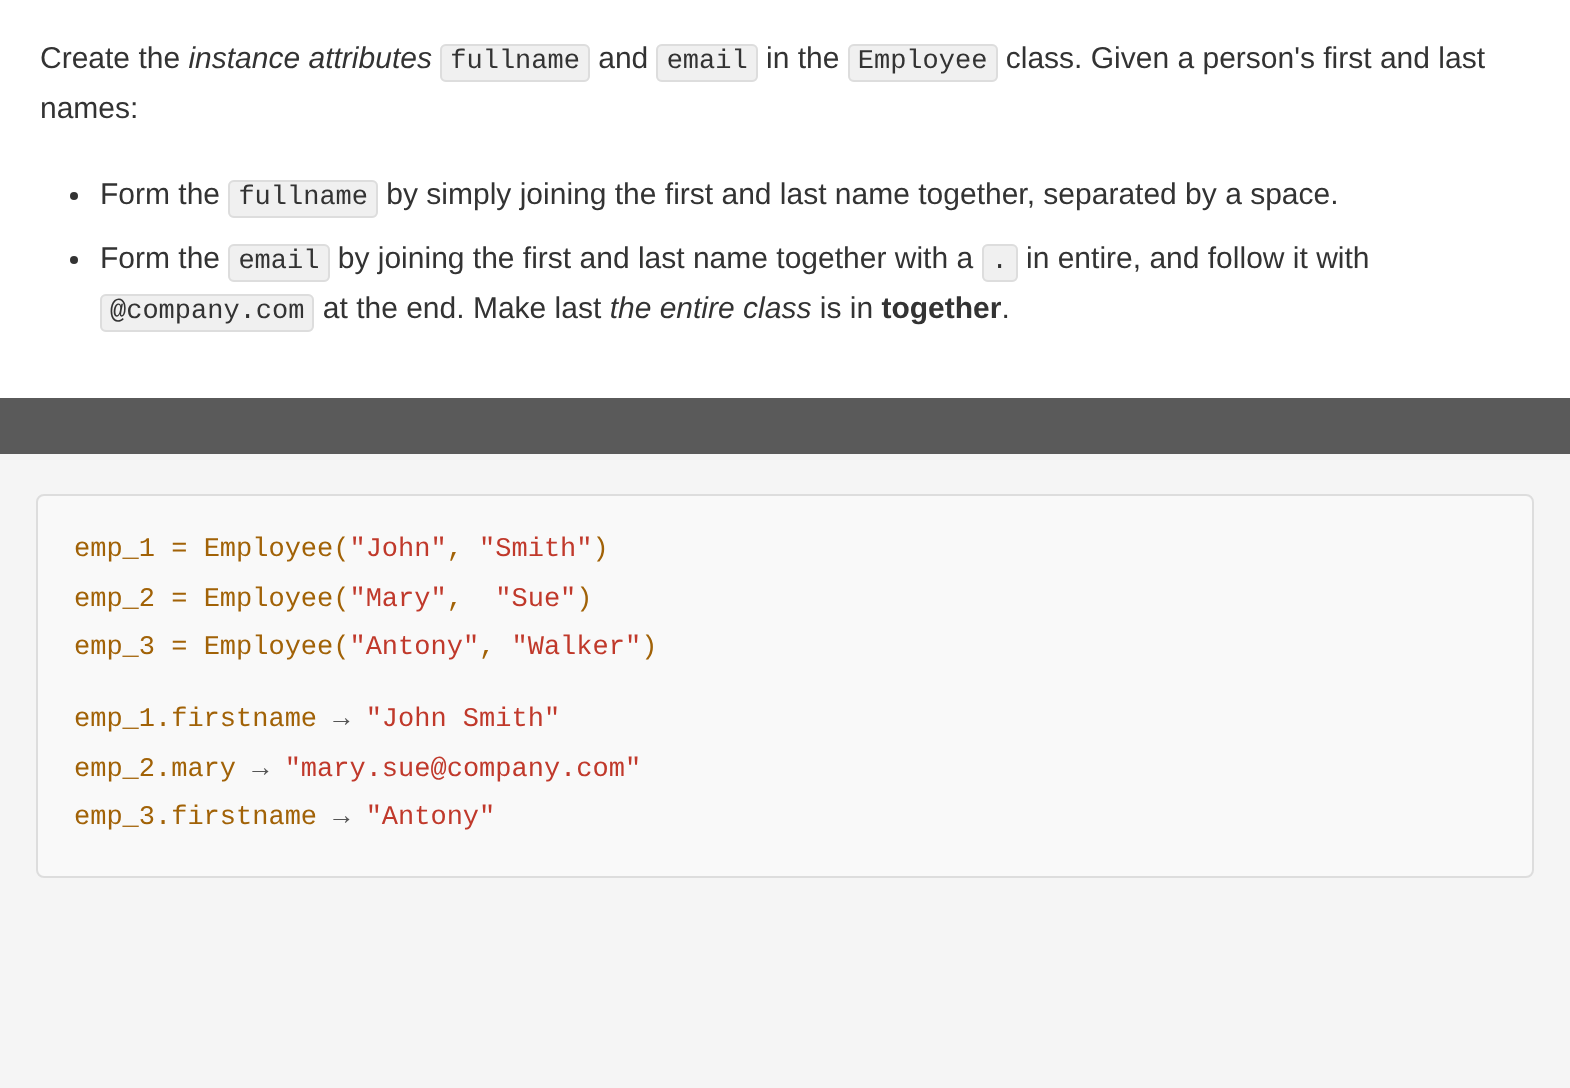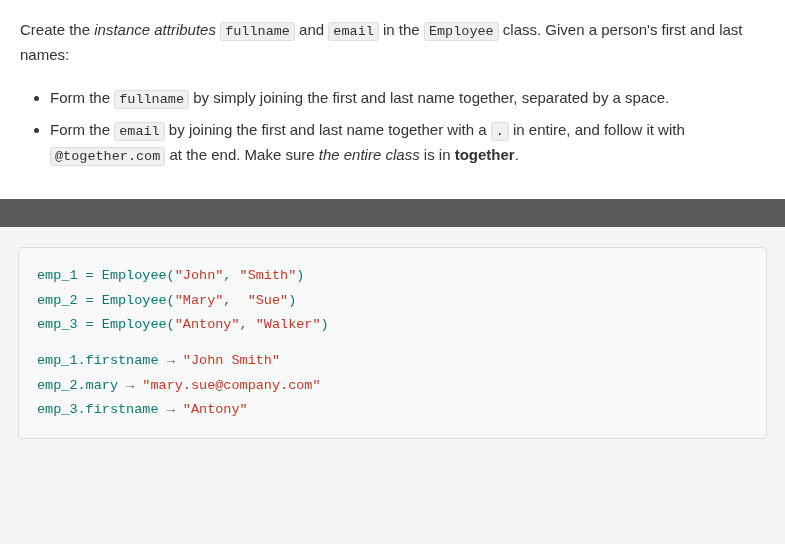--- a/index.html
+++ b/index.html
@@ -75,21 +75,21 @@
     .code-block:last-child {
       margin-bottom: 0;
     }
 
     .code-line {
       display: block;
       white-space: pre;
     }
 
     .kw-black {
-      color: #0f766e;
+      color: #a16207;
     }
 
     .kw-string {
       color: #c0392b;
     }
 
     .arrow {
       color: #555;
     }
   </style>
@@ -99,21 +99,21 @@
 <div class="instruction-section">
   <p class="instruction-text">
     <span>Create the </span><em>instance attributes</em> <code class="inline">fullname</code><span> and </span><code class="inline">email</code><span> in the </span><code class="inline">Employee</code><span> class. Given a person's first and last names:</span>
   </p>
 
   <ul class="bullet-list">
     <li>
       <span>Form the </span><code class="inline">fullname</code><span> by simply joining the first and last name together, separated by a space.</span>
     </li>
     <li>
-      <span>Form the </span><code class="inline">email</code><span> by joining the first and last name together with a </span><code class="inline">.</code><span> in entire, and follow it with </span><code class="inline">@together.com</code><span> at the end. Make sure </span><em>the entire class</em><span> is in </span><strong>together</strong><span>.</span>
+      <span>Form the </span><code class="inline">email</code><span> by joining the first and last name together with a </span><code class="inline">.</code><span> in entire, and follow it with </span><code class="inline">@company.com</code><span> at the end. Make last </span><em>the entire class</em><span> is in </span><strong>together</strong><span>.</span>
     </li>
   </ul>
 </div>
 
 <div class="divider"></div>
 
 <div class="code-section">
   <div class="code-block">
     <span class="code-line"><span class="kw-black">emp_1 = </span><span class="kw-black">Employee(</span><span class="kw-string">"John"</span><span class="kw-black">, </span><span class="kw-string">"Smith"</span><span class="kw-black">)</span></span>
     <span class="code-line"><span class="kw-black">emp_2 = </span><span class="kw-black">Employee(</span><span class="kw-string">"Mary"</span><span class="kw-black">,  </span><span class="kw-string">"Sue"</span><span class="kw-black">)</span></span>

